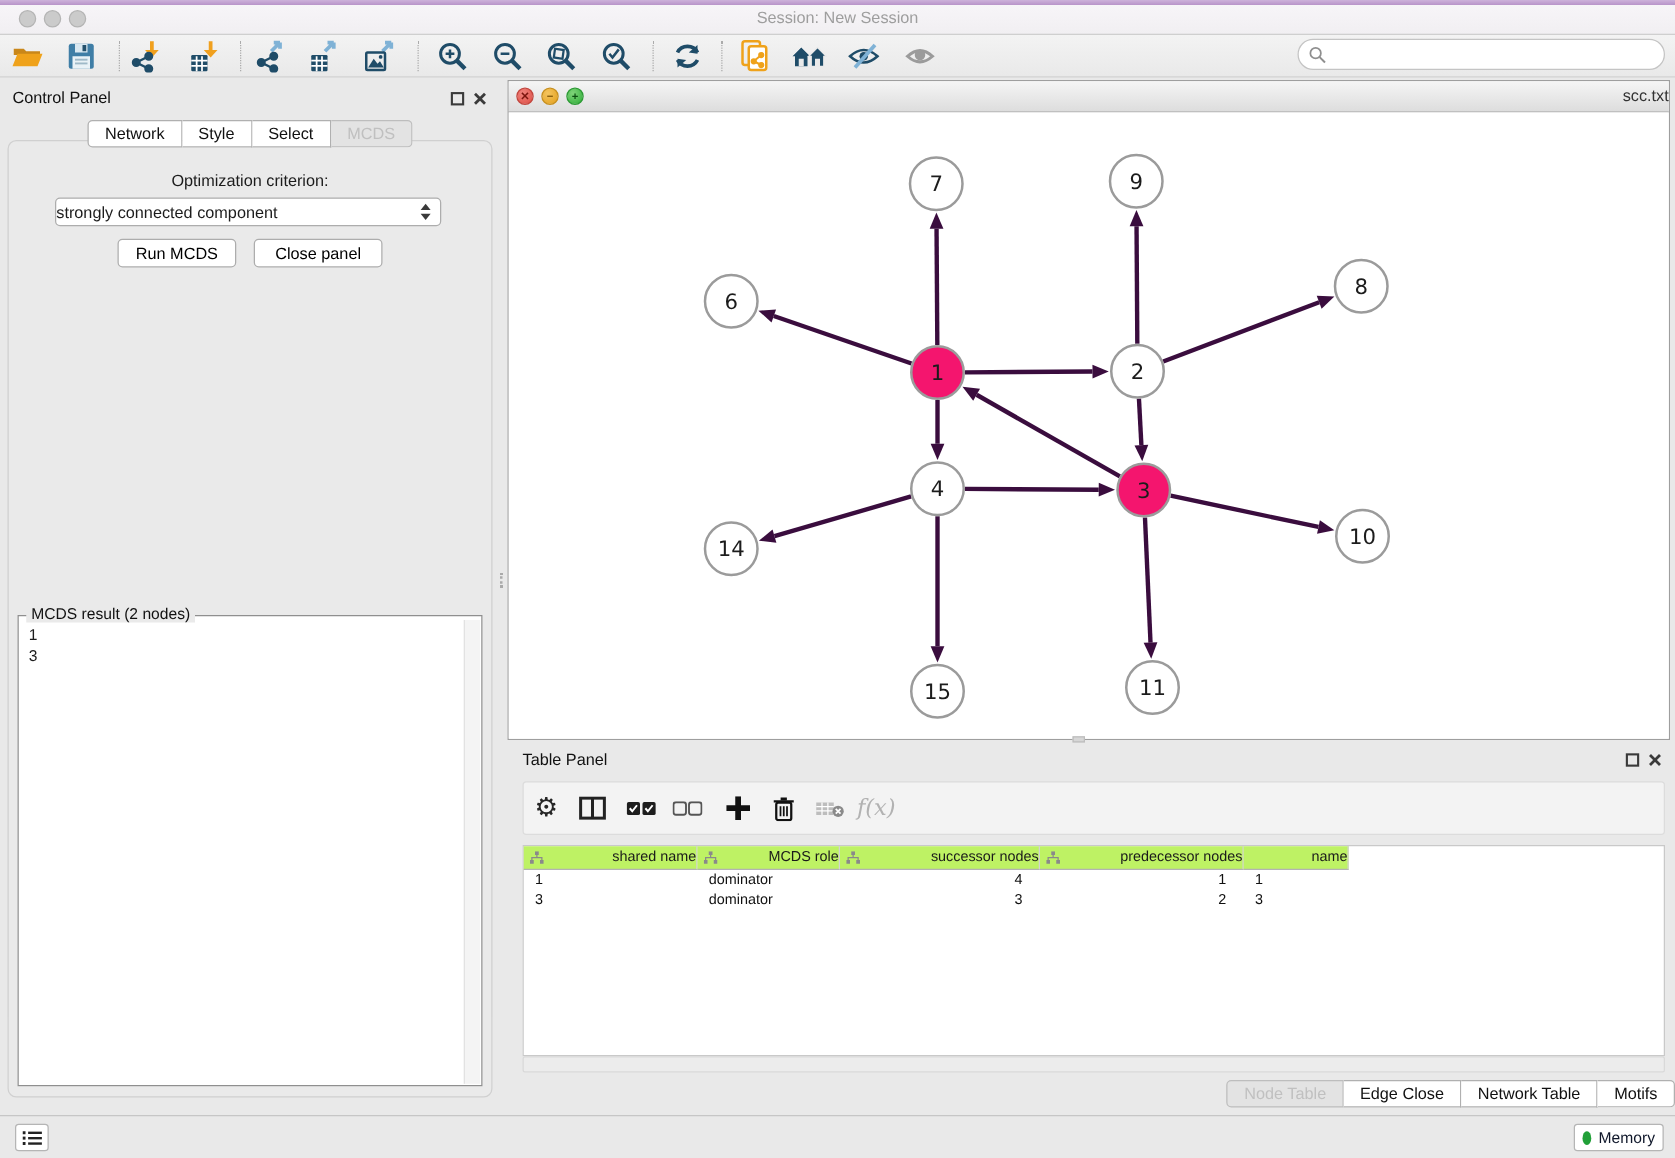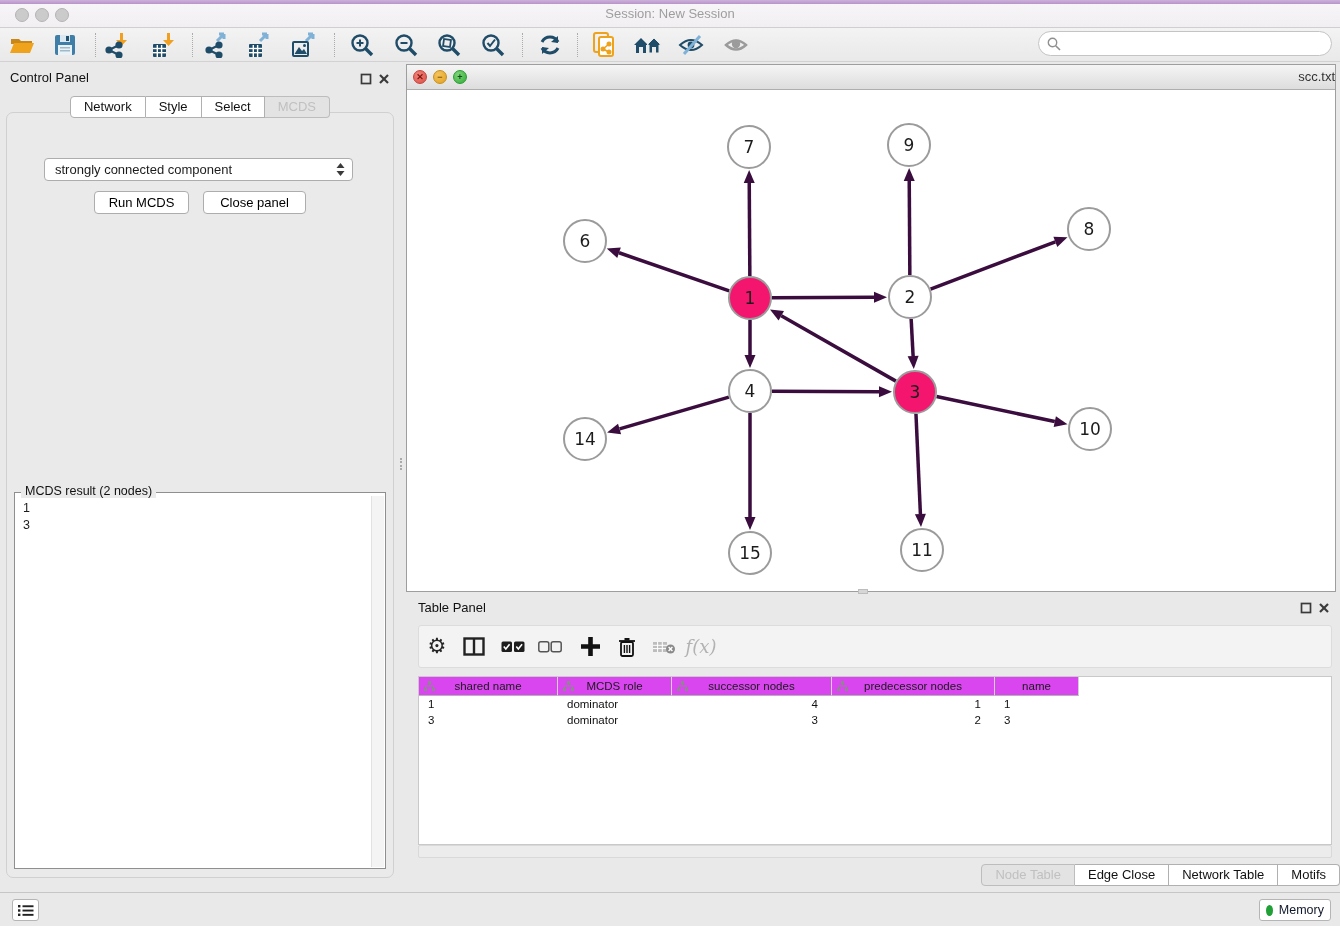--- a/index.html
+++ b/index.html
@@ -35,21 +35,21 @@
   .cp-tabs { position:absolute; left:0; top:96px; width:400px; display:flex; justify-content:center; z-index:3; }
   .tab { height:22px; line-height:20px; padding:0 13px; font-size:13px; background:#fff;
     border:1px solid #b0b0b0; border-left-width:0; color:#111; }
   .tab:first-child { border-left-width:1px; border-radius:4px 0 0 4px; }
   .tab:last-child { border-radius:0 4px 4px 0; }
   .tab.selected { background:#e3e3e3; color:#c0c0c0; border-color:#bdbdbd; }
   .cp-pane { position:absolute; left:6px; top:112px; width:388px; height:766px;
     background:#eaeaea; border:1px solid #d0d0d0; border-radius:7px; z-index:1; }
   .opt-label { position:absolute; left:0; top:137px; width:400px; text-align:center; font-size:13px; z-index:2;}
   .combo { position:absolute; left:44px; top:158px; width:309px; height:23px; background:#fff;
-    border:1px solid #adadad; border-radius:4px; font-size:13px; line-height:21px; padding-left:10px; z-index:2; }
+    border:1px solid #adadad; border-radius:4px; font-size:13px; line-height:21px; z-index:2; }
   .combo .chevrons { position:absolute; right:7px; top:3px; display:flex; flex-direction:column; gap:1px; }
   .btn { position:absolute; height:23px; background:#fff; border:1px solid #adadad; border-radius:4px;
     font-size:13px; font-family:"Liberation Sans",sans-serif; z-index:2; }
   .fieldset { position:absolute; left:14px; top:492px; width:372px; height:377px;
     border:1px solid #8f8f8f; background:#fff; z-index:2; }
   .fieldset .legend { position:absolute; left:6px; top:-9px; background:#eaeaea; padding:0 4px;
     font-size:12.5px; color:#111; }
   .result-text { position:absolute; left:0; top:3px; right:14px; bottom:0; padding:4px 8px;
     font-size:12.5px; line-height:17px; white-space:pre-line; }
   .result-scroll { position:absolute; right:1px; top:3px; width:13px; bottom:1px;
@@ -79,23 +79,23 @@
   .tp-title { position:absolute; left:12px; top:5px; font-size:13px; color:#111; }
   .tp-toolbar { position:absolute; left:12px; top:30px; width:914px; height:43px;
     background:#f3f3f3; border:1px solid #dcdcdc; border-radius:3px; }
   .tpi { position:absolute; top:0; width:26px; height:41px; display:flex; align-items:center; justify-content:center;
     background:transparent; border:none; }
   .gear-glyph { font-size:21px; color:#262626; font-family:"DejaVu Sans",sans-serif; line-height:1; }
   .fx-glyph { font-size:18px; color:#b2b2b2; font-family:"DejaVu Serif",serif; font-style:italic; }
   .node-table { position:absolute; left:12px; top:81px; width:914px; height:169px;
     background:#fff; border:1px solid #c9c9c9; }
   .nt-header { position:absolute; left:0; top:0; height:19px; display:flex; }
-  .th { position:relative; height:19px; background:#d946ef; border-right:1px solid #d2d2d2;
+  .th { position:relative; height:19px; background:#bef264; border-right:1px solid #d2d2d2;
     border-bottom:1px solid #b3b3b3; font-size:11.5px; color:#1a1a1a;
-    display:flex; align-items:center; justify-content:center; }
+    display:flex; align-items:center; justify-content:flex-end; }
   .th .tree-ic { position:absolute; left:5px; top:4px; }
   .nt-body { position:absolute; left:0; top:19px; right:0; bottom:0; }
   .tr { display:flex; height:16px; }
   .td { font-size:11.5px; line-height:16px; color:#111; overflow:hidden; white-space:nowrap; }
   .scroll-strip { position:absolute; left:12px; top:250px; width:914px; height:13px;
     background:#ececec; border:1px solid #d9d9d9; border-radius:2px; }
   .tp-tabs { position:absolute; left:0; top:269px; width:934px; display:flex; justify-content:flex-end; }
 
   
   .statusbar { position:absolute; left:0; top:892px; width:1340px; height:34px;
@@ -294,20 +294,21 @@
   </svg>
 
   <div class="cp-tabs">
     <div class="tab">Network</div>
     <div class="tab">Style</div>
     <div class="tab">Select</div>
     <div class="tab selected">MCDS</div>
   </div>
   <div class="cp-pane"></div>
 
+  <div class="opt-label">Optimization criterion:</div>
 
   <div class="combo">
     <span>strongly connected component</span>
     <span class="chevrons">
       <svg width="9" height="7" viewBox="0 0 9 7">
           <path d="M0.5,6 L4.5,1 L8.5,6 Z" fill="#3a3a3a"></path>
         </svg>
       <svg width="9" height="7" viewBox="0 0 9 7">
           <path d="M0.5,1 L4.5,6 L8.5,1 Z" fill="#3a3a3a"></path>
         </svg>

